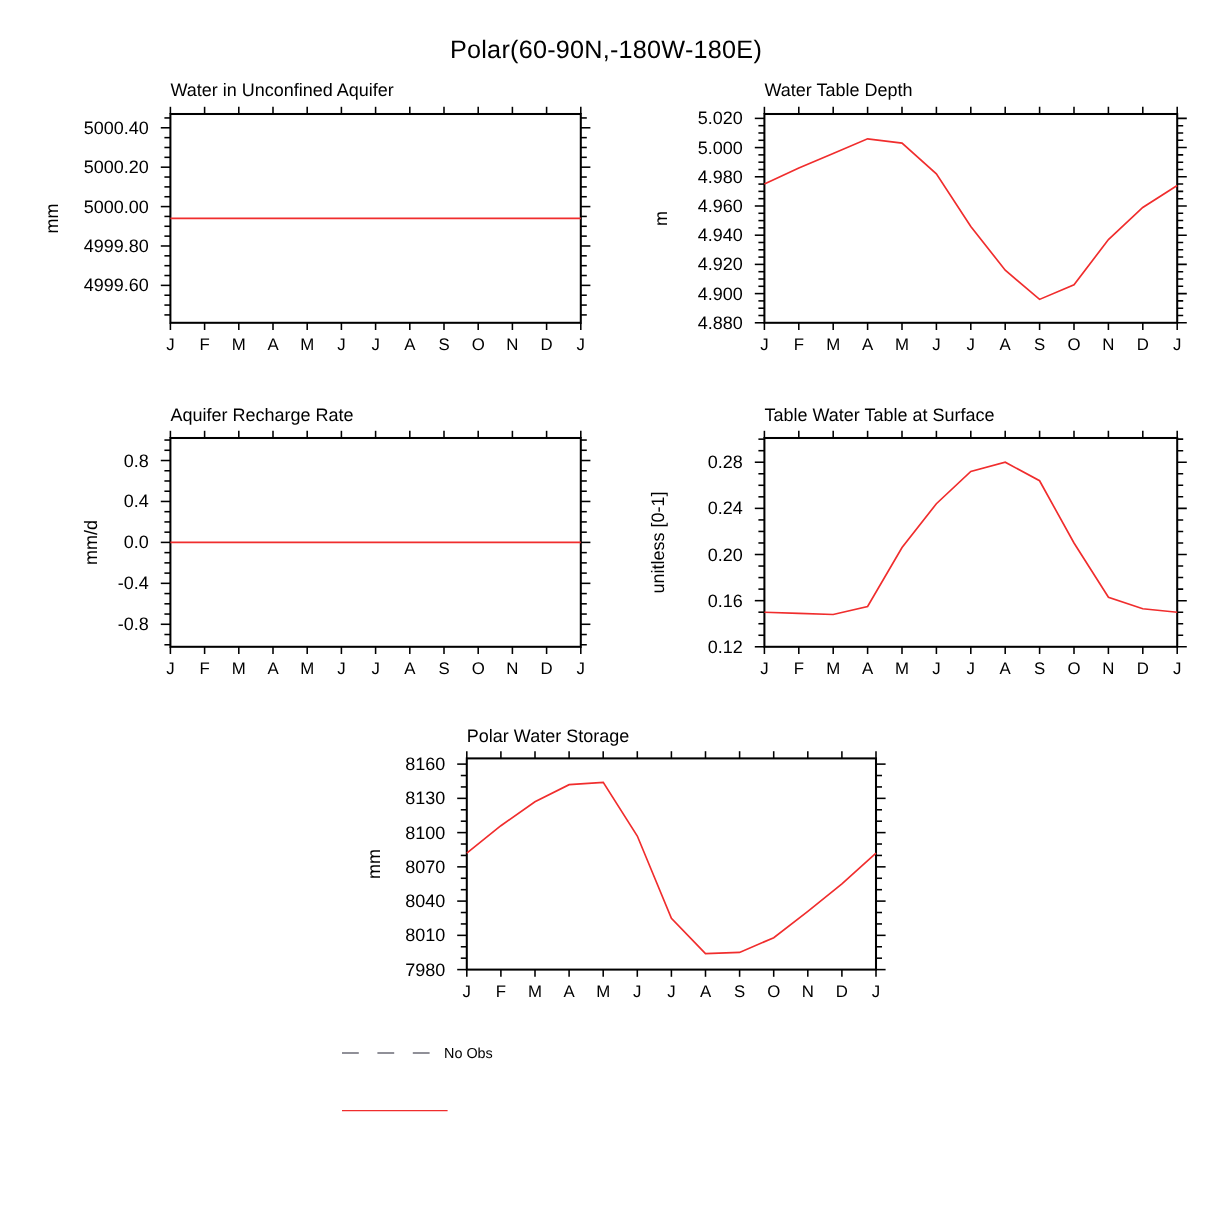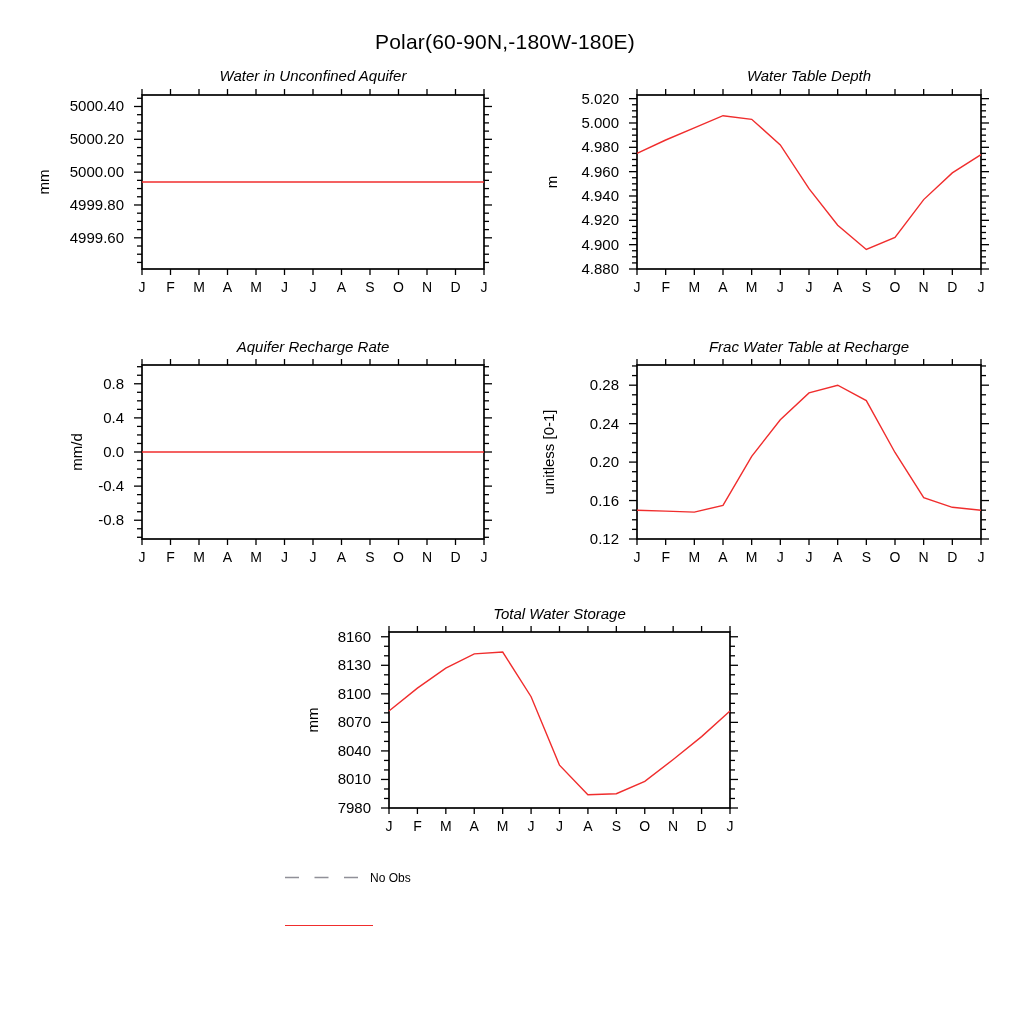--- a/index.html
+++ b/index.html
@@ -5,21 +5,21 @@
   html,body { margin:0; padding:0; background:#ffffff; }
   #stage {
     position:relative; width:1024px; height:1024px; background:#ffffff;
     font-family:"Liberation Sans", sans-serif; color:#000; overflow:hidden;
   }
   .main-title {
     position:absolute; left:0; top:30px; width:1010px;
     text-align:center; font-size:21px; letter-spacing:0.2px;
   }
   .panel-title {
-    position:absolute; text-align:center; font-size:15px; white-space:nowrap;font-style:italic;
+    position:absolute; font-size:15px; white-space:nowrap;
   }
   .ylabel {
     position:absolute; width:160px; height:18px; line-height:18px;
     text-align:center; font-size:15px; transform:rotate(-90deg); white-space:nowrap;
   }
   #charts { position:absolute; left:0; top:0; }
   #charts text { font-family:"Liberation Sans", sans-serif; fill:#000; }
   .legend-label {
     position:absolute; font-size:12px; white-space:nowrap;
   }
@@ -494,22 +494,22 @@
         <line x1="384" y1="646.2702702702702" x2="389" y2="646.2702702702702" stroke="#000000" stroke-width="1.3"></line>
         <line x1="730" y1="646.2702702702702" x2="735" y2="646.2702702702702" stroke="#000000" stroke-width="1.3"></line>
         <rect x="389" y="632" width="341" height="176" fill="none" stroke="#000000" stroke-width="1.7"></rect>
         <polyline points="389.0,711.0 417.4,688.1 445.8,668.2 474.3,653.9 502.7,652.0 531.1,696.7 559.5,765.2 587.9,794.7 616.3,793.7 644.8,781.4 673.2,759.5 701.6,736.6 730.0,711.0" fill="none" stroke="#f02d2d" stroke-width="1.4"></polyline>
       </g>
     </svg>
 
   <div class="panel-title" style="left:142px; top:67px; width:342px;">Water in Unconfined Aquifer</div>
   <div class="panel-title" style="left:142px; top:338px; width:342px;">Aquifer Recharge Rate</div>
   <div class="panel-title" style="left:637px; top:67px; width:344px;">Water Table Depth</div>
-  <div class="panel-title" style="left:637px; top:338px; width:344px;">Frac Water Table at Recharge</div>
-  <div class="panel-title" style="left:389px; top:605px; width:341px;">Total Water Storage</div>
+  <div class="panel-title" style="left:637px; top:338px; width:344px;">Table Water Table at Surface</div>
+  <div class="panel-title" style="left:389px; top:605px; width:341px;">Polar Water Storage</div>
 
   <div class="ylabel" style="left:-36px; top:173px;">mm</div>
   <div class="ylabel" style="left:472px; top:173px;">m</div>
   <div class="ylabel" style="left:-3px; top:443px;">mm/d</div>
   <div class="ylabel" style="left:469px; top:443px;">unitless [0-1]</div>
   <div class="ylabel" style="left:233px; top:711px;">mm</div>
 
   <svg class="legend-swatch" style="left:284px; top:872px;" width="78" height="11">
     <line x1="1" y1="5.5" x2="74" y2="5.5" stroke="#909098" stroke-width="1.6" stroke-dasharray="14 15.5"></line>
   </svg>

